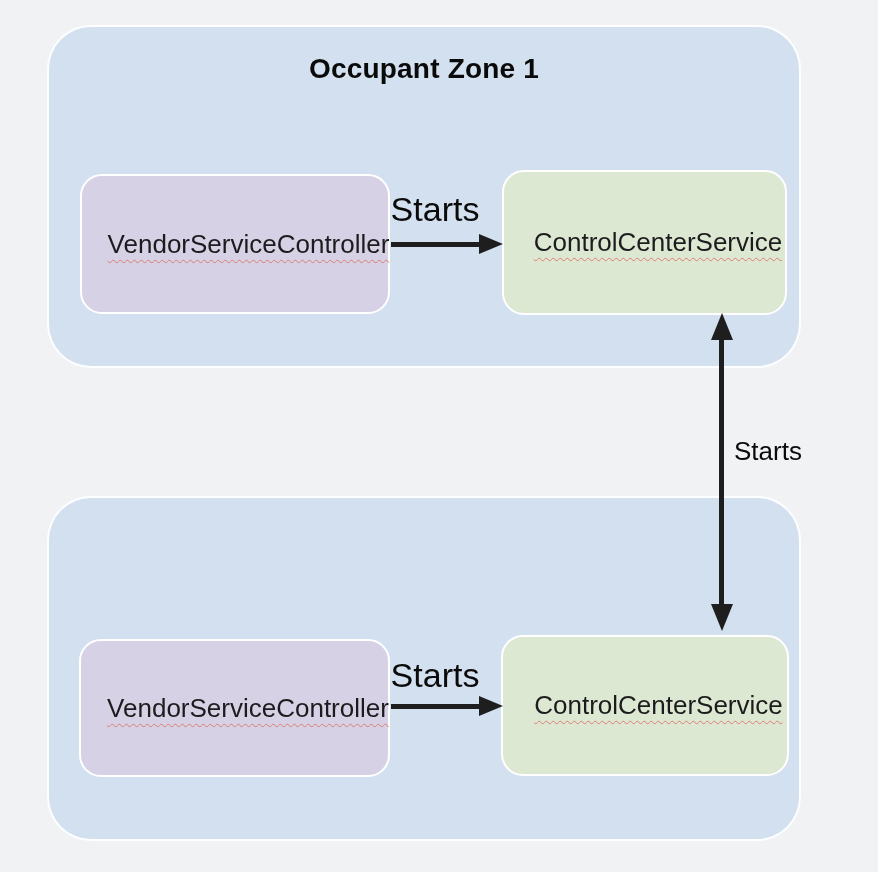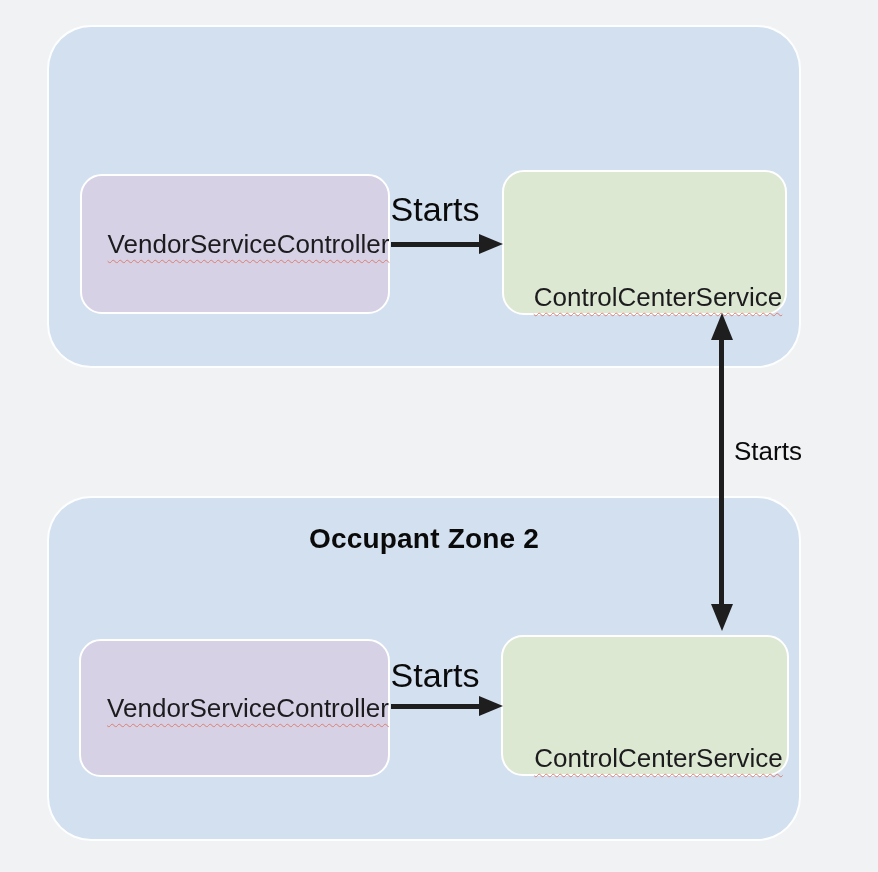--- a/index.html
+++ b/index.html
@@ -43,21 +43,21 @@
   .zone-2 .zone-title{top:25px;}
   .node{
     position:absolute;
     border:2px solid #FFFFFF;
     border-radius:22px;
     display:flex;
     align-items:center;
     justify-content:center;
   }
   .node-controller{background:var(--controller);}
-  .node-service{background:var(--service);align-items:flex-end;}
+  .node-service{background:var(--service);}
   .zone-1 .node-controller{left:31px;top:147px;width:310px;height:140px;}
   .zone-1 .node-service{left:453px;top:143px;width:285px;height:145px;}
   .zone-2 .node-controller{left:30px;top:141px;width:311px;height:138px;}
   .zone-2 .node-service{left:452px;top:137px;width:288px;height:141px;}
   .node-label{
     font-size:26px;
     white-space:nowrap;
     text-decoration:underline wavy var(--squiggle);
     text-decoration-thickness:1px;
     text-underline-offset:6px;
@@ -102,39 +102,39 @@
     border-top:27px solid var(--arrow);
   }
   .connect-label{left:734px;top:436px;font-size:26px;}
 </style>
 </head>
 <body>
 
 <div class="canvas">
 
   <section class="zone zone-1">
+    <h2 class="zone-title">Occupant Zone 1</h2>
 
     <div class="node node-controller">
       <span class="node-label">VendorServiceController</span>
     </div>
 
     <div class="node node-service">
       <span class="node-label">ControlCenterService</span>
     </div>
 
     <span class="edge-label starts-label">Starts</span>
 
     <div class="h-arrow">
       <div class="shaft"></div>
       <div class="head"></div>
     </div>
   </section>
 
   <section class="zone zone-2">
-    <h2 class="zone-title">Occupant Zone 2</h2>
 
     <div class="node node-controller">
       <span class="node-label">VendorServiceController</span>
     </div>
 
     <div class="node node-service">
       <span class="node-label">ControlCenterService</span>
     </div>
 
     <span class="edge-label starts-label">Starts</span>

